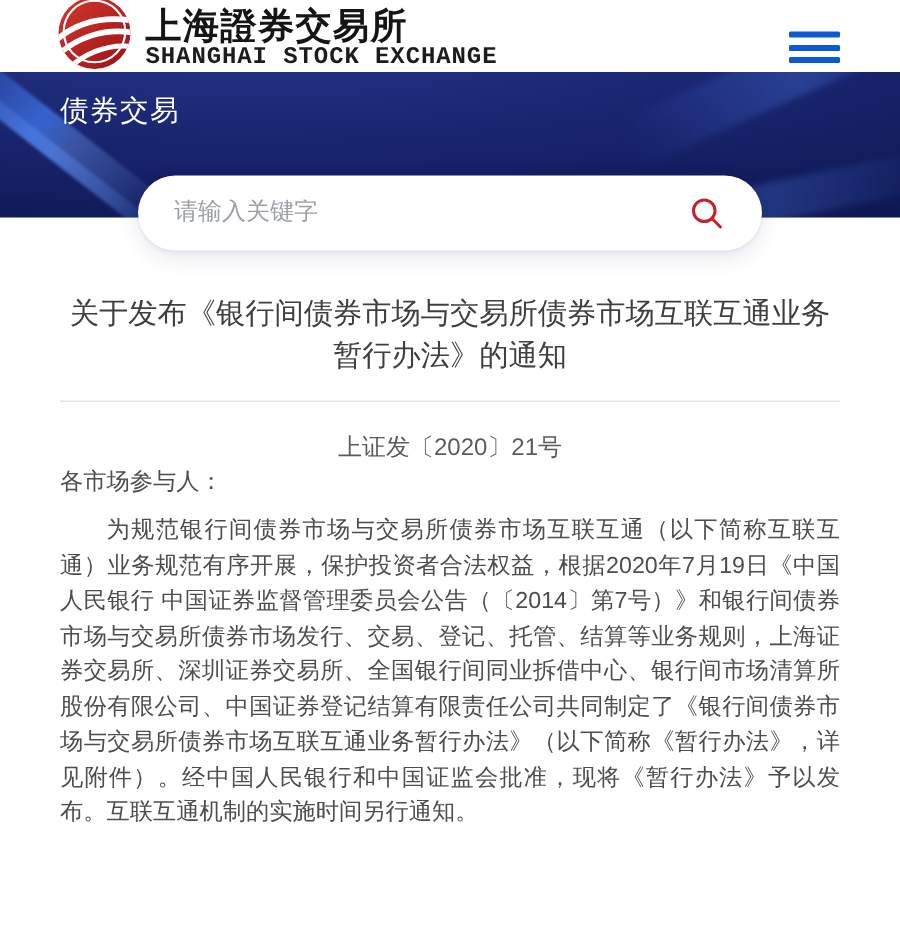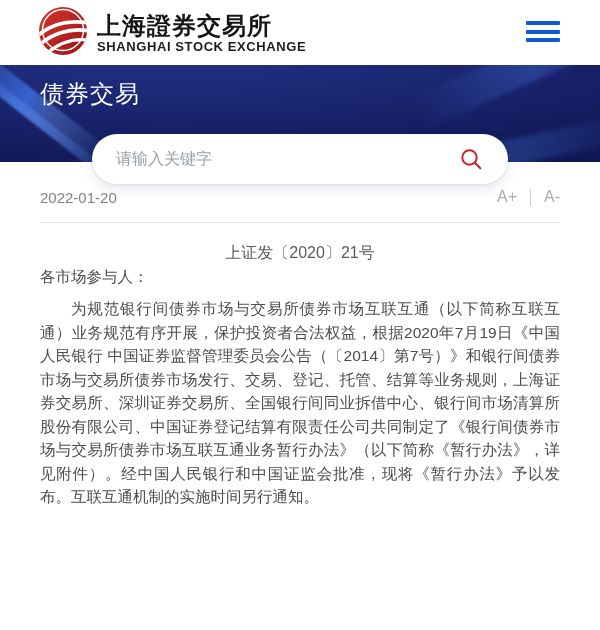--- a/index.html
+++ b/index.html
@@ -1,27 +1,27 @@
 <!DOCTYPE html>
 <html><head>
 <meta charset="utf-8">
 <style>
   * { margin: 0; padding: 0; box-sizing: border-box; }
   html, body { width: 600px; height: 630px; overflow: hidden; background: #fff;
     font-family: "Liberation Sans", "DejaVu Sans", sans-serif; }
 
   
-  .header { position: relative; height: 65px; background: #fff;
+  .header { position: relative; height: 48px; background: #fff;
     display: flex; align-items: center; padding-left: 38px; }
   .logo { display: flex; align-items: center; cursor: pointer; }
   .logo-mark { width: 50px; height: 50px; }
   .logo-text { margin-left: 9px; display: flex; flex-direction: column; }
   .logo-cn { font-size: 24px; font-weight: 700; color: #151515; letter-spacing: 1px;
     line-height: 28px; font-family: "Liberation Serif", "DejaVu Serif", serif; }
-  .logo-en { font-size: 13px; font-weight: 700; color: #1c1c1c; letter-spacing: 0.6px; line-height: 13px; }
+  .logo-en { font-size: 16px; font-weight: 700; color: #1c1c1c; letter-spacing: 0.6px; line-height: 13px; font-family: Liberation Mono, monospace; }
   .menu-btn { position: absolute; right: 40px; top: 21px; width: 34px; height: 21px;
     display: flex; flex-direction: column; justify-content: space-between; cursor: pointer;
     background: none; border: none; }
   .menu-bar { height: 4px; width: 100%; background: #0b5ad1; border-radius: 1px; }
 
   
   .banner { position: relative; height: 97px;
     background: radial-gradient(140% 160% at 28% -20%, #243487 0%, #19246e 45%, #101a58 78%, #0d154d 100%);
     overflow: visible; }
   .banner-bg { position: absolute; inset: 0; overflow: hidden; }
@@ -32,21 +32,21 @@
   .streak-left2 { left: -70px; top: 48px; width: 210px; height: 10px;
     background: linear-gradient(90deg, rgba(40,90,210,0) 0%, rgba(90,140,245,0.5) 50%, rgba(40,90,210,0) 100%);
     transform: rotate(38deg); filter: blur(1px); }
   .streak-rt { right: -50px; top: -18px; width: 240px; height: 34px;
     background: linear-gradient(90deg, rgba(60,100,210,0) 0%, rgba(70,115,220,0.35) 50%, rgba(60,100,210,0) 100%);
     transform: rotate(-24deg); filter: blur(2px); }
   .streak-rb { right: -30px; bottom: -6px; width: 260px; height: 26px;
     background: linear-gradient(90deg, rgba(60,100,210,0) 0%, rgba(75,120,225,0.3) 55%, rgba(60,100,210,0) 100%);
     transform: rotate(-12deg); filter: blur(2px); }
   .banner-title { position: absolute; left: 40px; top: 13px; color: #ffffff;
-    font-size: 24px; font-weight: 500; letter-spacing: 1px; font-family: Liberation Mono, monospace; }
+    font-size: 19px; font-weight: 500; letter-spacing: 1px; font-family: Liberation Mono, monospace; }
 
   
   .search-pill { position: absolute; left: 92px; right: 92px; bottom: -22px; height: 50px;
     background: #fff; border-radius: 26px; box-shadow: 0 5px 14px rgba(20,30,90,0.10), 0 1px 3px rgba(20,30,90,0.08);
     display: flex; align-items: center; padding: 0 24px; z-index: 5; }
   .search-input { flex: 1; border: none; outline: none; font-size: 16px; color: #333;
     background: transparent; font-family: inherit; }
   .search-input::placeholder { color: #9aa0a6; }
   .search-btn { background: none; border: none; cursor: pointer; width: 26px; height: 26px;
     display: flex; align-items: center; justify-content: center; padding: 0; }
@@ -118,28 +118,21 @@
     <button class="search-btn" aria-label="search">
       <svg width="24" height="24" viewBox="0 0 24 24" fill="none">
         <circle cx="10.5" cy="10.5" r="7.2" stroke="#c5222d" stroke-width="2"></circle>
         <line x1="15.8" y1="15.8" x2="21.3" y2="21.3" stroke="#c5222d" stroke-width="2" stroke-linecap="round"></line>
       </svg>
     </button>
   </div>
 </div>
 
 <div class="content">
+  <h1 class="article-title">关于发布《银行间债券市场与交易所债券市场互联互通业务暂行办法》的通知</h1>
 
-  <div class="meta-row">
-    <span class="meta-date">2022-01-20</span>
-    <span class="font-controls">
-      <button class="font-btn">A+</button>
-      <span class="font-divider"></span>
-      <button class="font-btn">A-</button>
-    </span>
-  </div>
 
   <hr class="rule">
 
   <div class="doc-number">上证发〔2020〕21号</div>
   <div class="salutation">各市场参与人：</div>
   <p class="body-para">为规范银行间债券市场与交易所债券市场互联互通（以下简称互联互通）业务规范有序开展，保护投资者合法权益，根据2020年7月19日《中国人民银行 中国证券监督管理委员会公告（〔2014〕第7号）》和银行间债券市场与交易所债券市场发行、交易、登记、托管、结算等业务规则，上海证券交易所、深圳证券交易所、全国银行间同业拆借中心、银行间市场清算所股份有限公司、中国证券登记结算有限责任公司共同制定了《银行间债券市场与交易所债券市场互联互通业务暂行办法》（以下简称《暂行办法》，详见附件）。经中国人民银行和中国证监会批准，现将《暂行办法》予以发布。互联互通机制的实施时间另行通知。</p>
 </div>
 
 </body></html>

